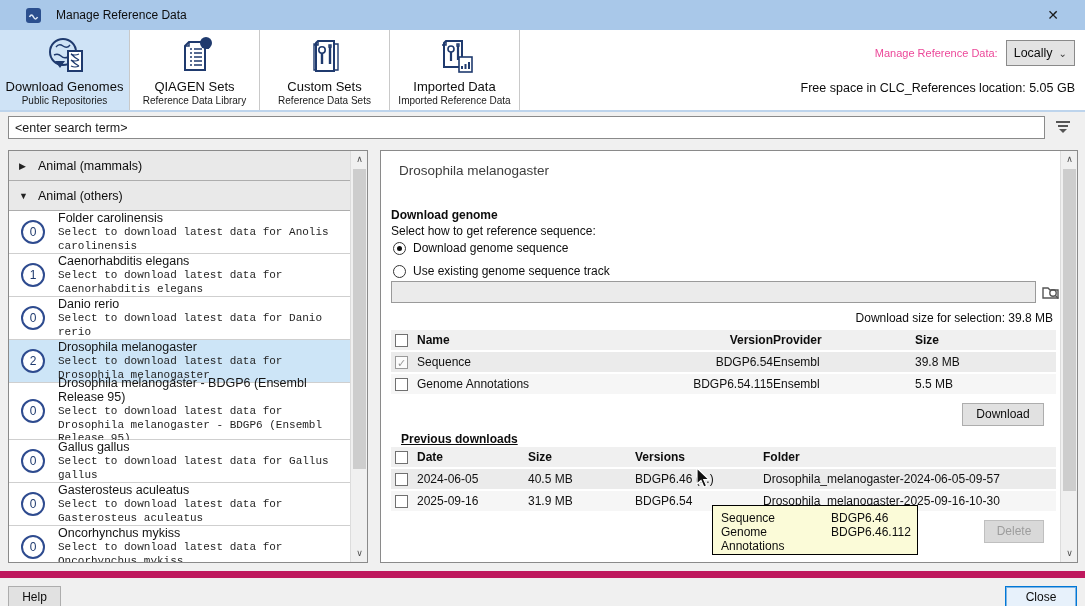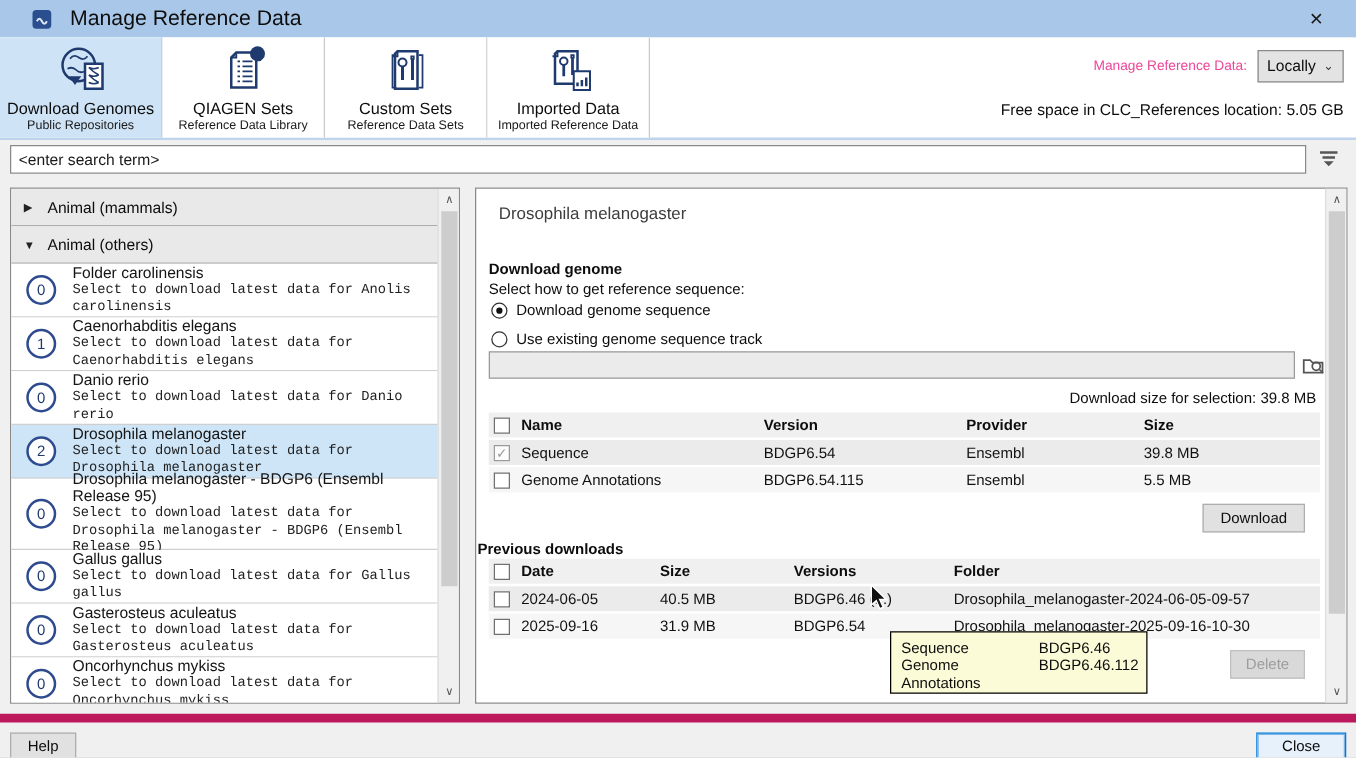--- a/index.html
+++ b/index.html
@@ -4,21 +4,21 @@
 <style>
   * { margin:0; padding:0; box-sizing:border-box; }
   html,body { background:#cfd6dd; }
   body { font-family:"Liberation Sans", sans-serif; }
   .window { position:relative; width:1085px; height:606px; background:#f0f0f0; overflow:hidden; }
 
   
   .titlebar { position:absolute; left:0; top:0; width:1085px; height:30px; background:#a9c8e9; display:flex; align-items:center; }
   .titlebar .appicon { width:15px; height:15px; margin-left:26px; border-radius:3px; background:#2b4f8e; display:flex; align-items:center; justify-content:center; }
   .titlebar .appicon svg { display:block; }
-  .titlebar .ttext { margin-left:15px; font-size:17px; color:#0d0d0d; }
+  .titlebar .ttext { margin-left:15px; font-size:12px; color:#0d0d0d; }
   .titlebar .close { position:absolute; right:22px; top:6px; width:20px; height:18px; font-size:14px; color:#1a1a1a; text-align:center; line-height:18px; cursor:default; }
 
   
   .toolbar { position:absolute; left:0; top:30px; width:1085px; height:82px; background:#ffffff; border-bottom:2px solid #bdd4ec; }
   .tab { position:absolute; top:0; height:80px; width:130px; border-right:1px solid #c9c9c9; display:flex; flex-direction:column; align-items:center; justify-content:flex-start; padding-top:4px; background:#ffffff; cursor:default; }
   .tab.selected { background:#cfe3f6; }
   .tab .ticon { height:44px; display:flex; align-items:center; justify-content:center; }
   .tab .tlabel { font-size:13px; color:#0d0d0d; margin-top:1px; white-space:nowrap; }
   .tab .tsub { font-size:10px; color:#1a1a1a; margin-top:1px; white-space:nowrap; }
   .hdr-right { position:absolute; right:10px; top:10px; text-align:right; }
@@ -70,28 +70,28 @@
   .tbl { position:absolute; left:10px; width:665px; }
   .trow { display:flex; height:22px; align-items:center; border-bottom:2px solid #fff; }
   .trow.head { background:#f0f0f0; }
   .trow.r1 { background:#ebebeb; }
   .trow.r2 { background:#f6f6f6; }
   .trow .c { font-size:12px; color:#111; overflow:hidden; white-space:nowrap; }
   .trow.head .c { font-weight:bold; color:#0d0d0d; }
   .ccb { flex:0 0 26px; display:flex; align-items:center; padding-left:4px; }
   .cb { width:13px; height:13px; border:1px solid #707070; background:#fff; font-size:11px; line-height:12px; text-align:center; color:#9a9a9a; }
   .cb.checked-dis { border-color:#9a9a9a; background:#fcfcfc; }
-  .t1-name { flex:0 0 194px; } .t1-ver { flex:0 0 162px; } .t1-prov { flex:0 0 142px; } .t1-size { flex:1 1 auto; }
+  .t1-name { flex:0 0 194px; } .t1-ver { flex:0 0 162px;text-align:right; } .t1-prov { flex:0 0 142px; } .t1-size { flex:1 1 auto; }
   .t2-date { flex:0 0 111px; } .t2-size { flex:0 0 107px; } .t2-ver { flex:0 0 128px; } .t2-folder { flex:1 1 auto; }
   .link { color:#2323cf; cursor:pointer; }
 
   .btn { background:#e1e1e1; border:1px solid #adadad; font-family:"Liberation Sans",sans-serif; font-size:12px; color:#0d0d0d; text-align:center; cursor:default; }
   .btn-download { position:absolute; left:581px; top:252px; width:82px; height:23px; line-height:21px; }
   .btn-delete { position:absolute; left:603px; top:369px; width:60px; height:23px; line-height:21px; background:#d9d9d9; border-color:#bfbfbf; color:#9d9d9d; }
-  .prev-head { position:absolute; left:1px; top:281px; }
+  .prev-head { position:absolute; left:20px; top:281px;text-decoration:underline; }
 
   
   .tooltip { position:absolute; left:712px; top:505px; width:206px; height:50px; background:#fbfbd8; border:1px solid #000; z-index:30; padding:5px 8px; display:flex; flex-direction:column; justify-content:space-between; }
   .tt-row { display:flex; font-size:12px; color:#0d0d0d; }
   .tt-label { flex:0 0 110px; }
   .cursor { position:absolute; left:694px; top:467px; z-index:40; }
 
   
   .footer { position:absolute; left:0; top:571px; width:1085px; height:35px; background:#f0f0f0; border-top:7px solid #be185d; }
   .btn-help { position:absolute; left:8px; top:8px; width:53px; height:23px; line-height:21px; }

